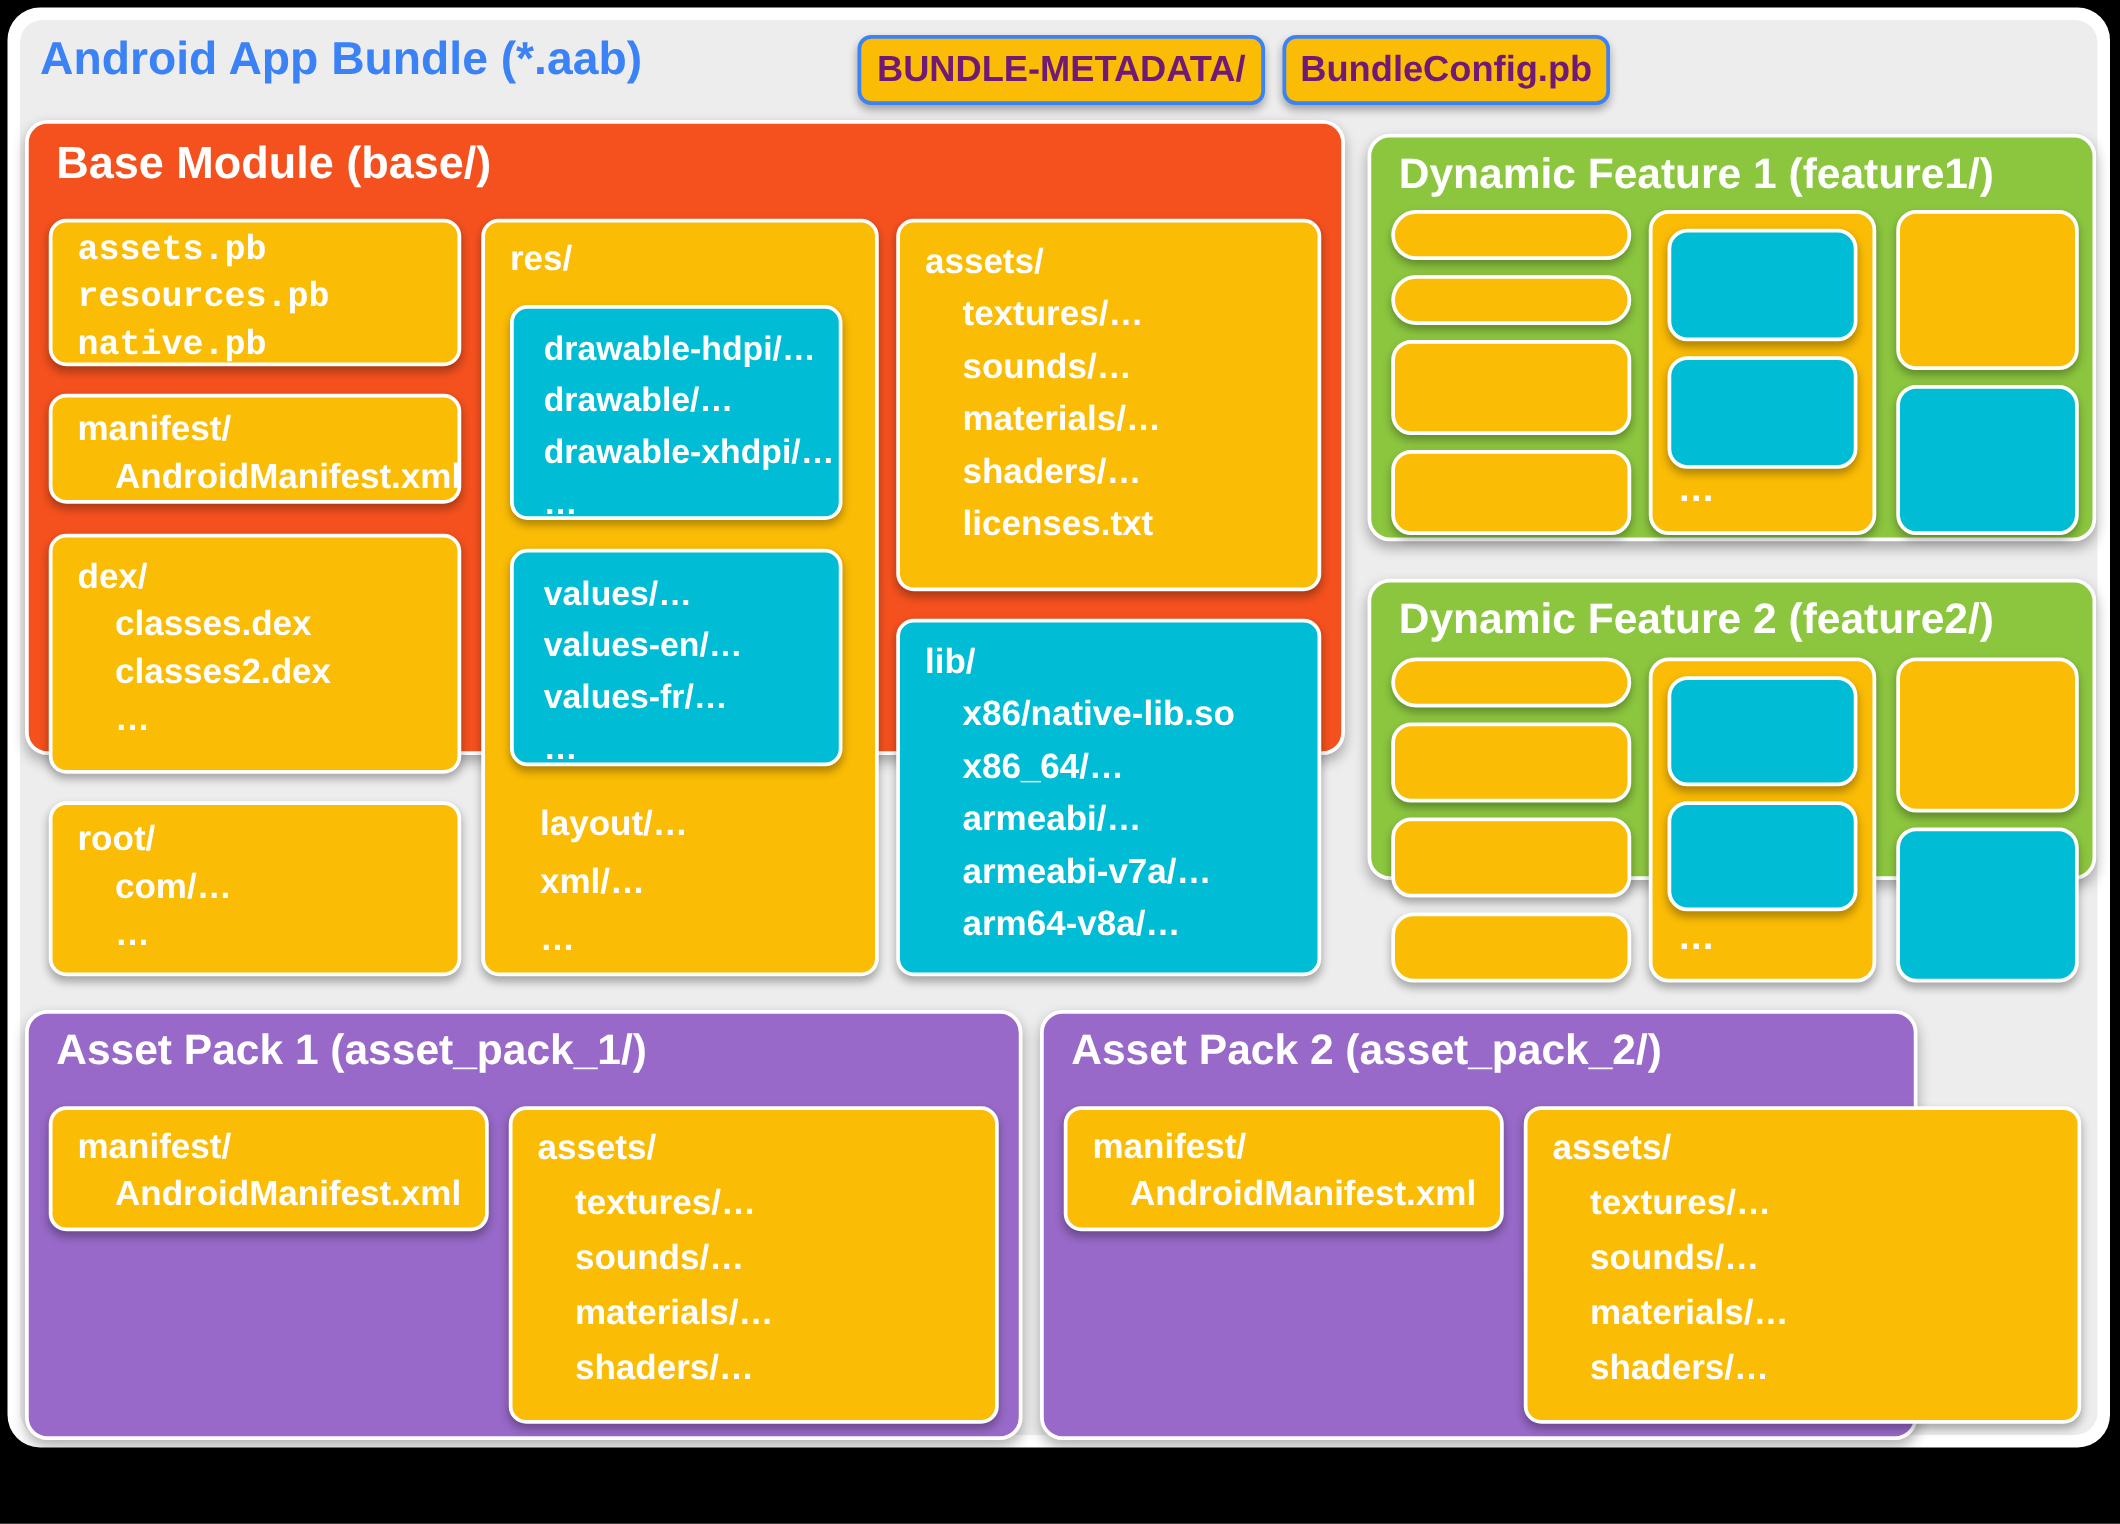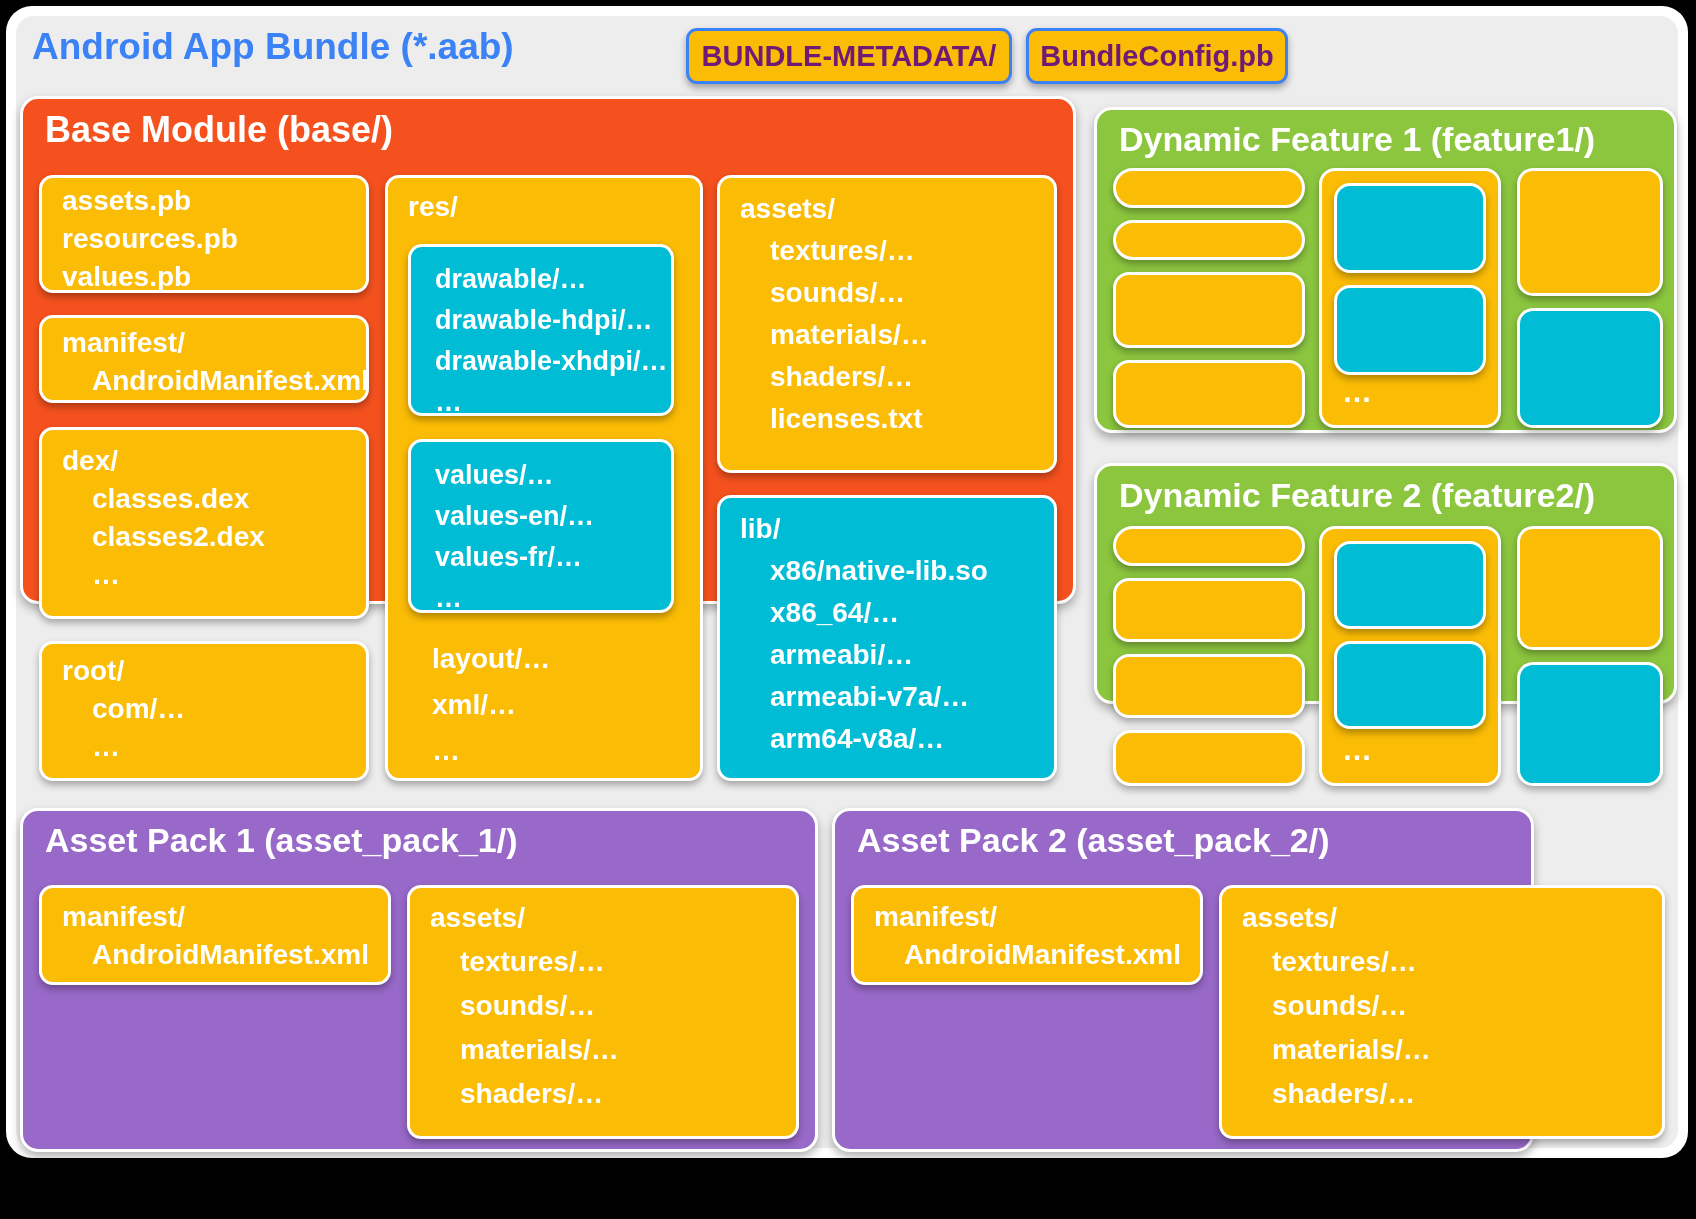--- a/index.html
+++ b/index.html
@@ -73,24 +73,24 @@
 <div class="chip" style="left:686px; top:28px; width:326px;">
   <span>BUNDLE-METADATA/</span>
 </div>
 <div class="chip" style="left:1026px; top:28px; width:262px;">
   <span>BundleConfig.pb</span>
 </div>
 
 <div class="container orange" style="left:20px; top:96px; width:1056px; height:508px;">
   <div class="ctitle">Base Module (base/)</div>
 
-  <div class="box ybox pad" style="left:16px; top:76px; width:330px; height:118px; padding-top:4px;">
+  <div class="box ybox pad" style="left:16px; top:76px; width:330px; height:118px; padding-top:4px;font-family:Liberation Mono, monospace;">
     <div class="line">assets.pb</div>
     <div class="line">resources.pb</div>
-    <div class="line">values.pb</div>
+    <div class="line">native.pb</div>
   </div>
 
   <div class="box ybox pad" style="left:16px; top:216px; width:330px; height:88px; padding-top:6px;">
     <div class="line">manifest/</div>
     <div class="line indent">AndroidManifest.xml</div>
   </div>
 
   <div class="box ybox pad" style="left:16px; top:328px; width:330px; height:192px; padding-top:12px;">
     <div class="line">dex/</div>
     <div class="line indent">classes.dex</div>
@@ -101,22 +101,22 @@
   <div class="box ybox pad" style="left:16px; top:542px; width:330px; height:140px; padding-top:8px;">
     <div class="line">root/</div>
     <div class="line indent">com/…</div>
     <div class="line indent">…</div>
   </div>
 
   <div class="box ybox" style="left:362px; top:76px; width:318px; height:606px;">
     <div class="line" style="position:absolute; left:20px; top:10px;">res/</div>
 
     <div class="box cbox lh41" style="left:20px; top:66px; width:266px; height:172px; padding:12px 0 0 24px;">
+      <div class="line">drawable-hdpi/…</div>
       <div class="line">drawable/…</div>
-      <div class="line">drawable-hdpi/…</div>
       <div class="line">drawable-xhdpi/…</div>
       <div class="line">…</div>
     </div>
 
     <div class="box cbox lh41" style="left:20px; top:261px; width:266px; height:174px; padding:13px 0 0 24px;">
       <div class="line">values/…</div>
       <div class="line">values-en/…</div>
       <div class="line">values-fr/…</div>
       <div class="line">…</div>
     </div>

